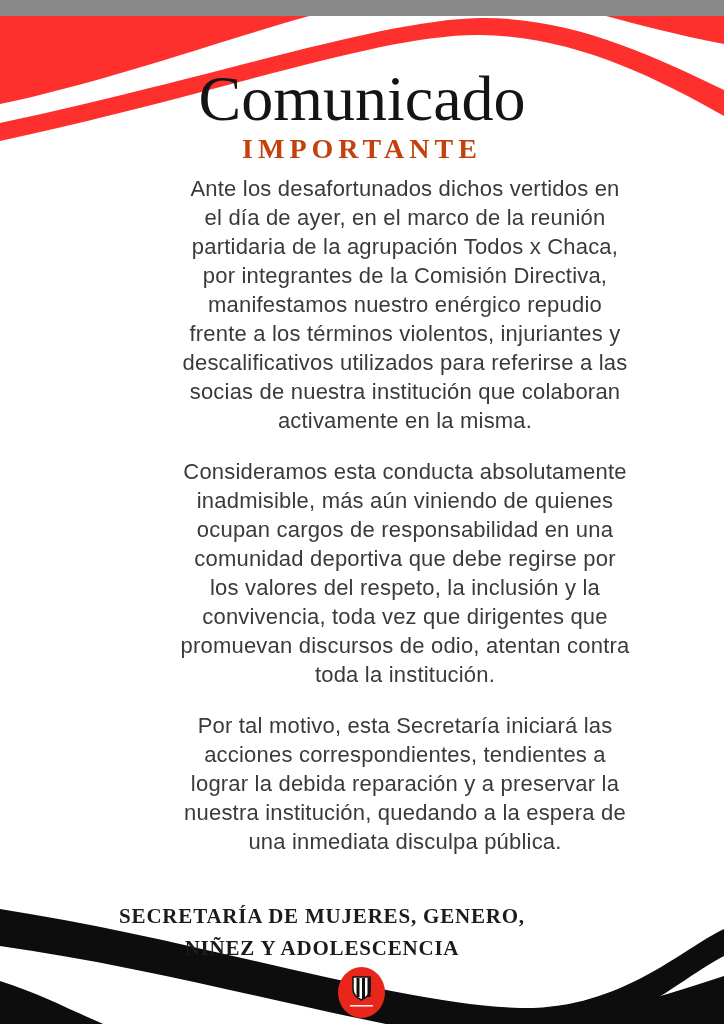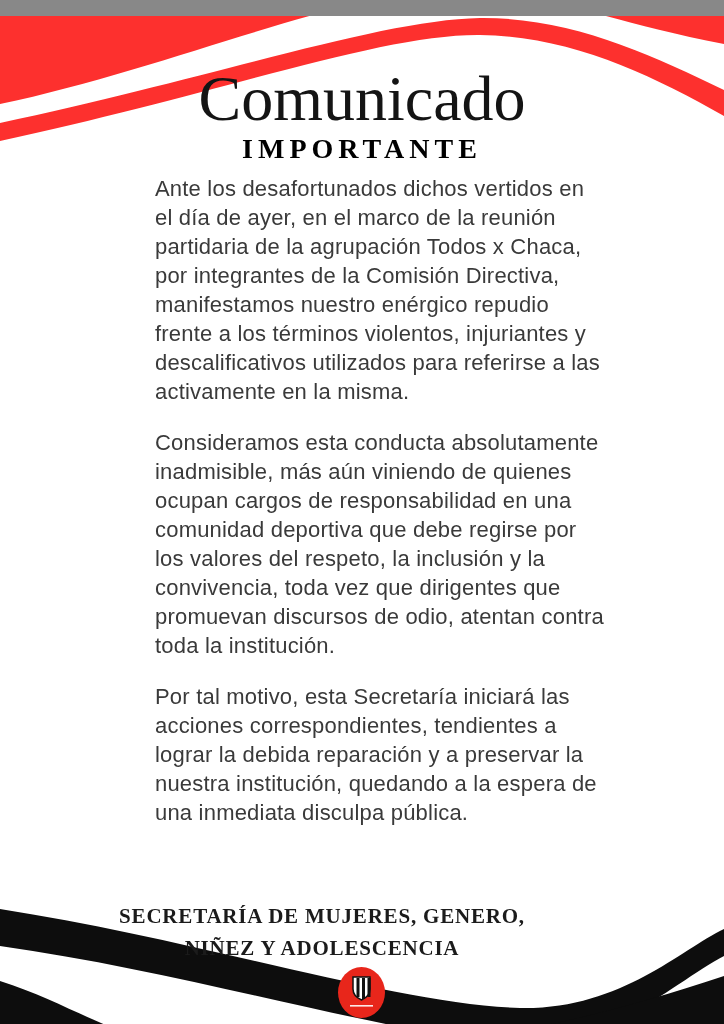--- a/index.html
+++ b/index.html
@@ -58,32 +58,33 @@
 
 <div class="page">
 
   <svg class="wave-svg wave-top" width="724" height="150" viewBox="0 0 724 150" preserveAspectRatio="none">
     <path class="fill-red" d="M0,0 H724 V28 C590,2 540,-28 450,-26 C340,-24 170,52 0,88 Z" fill="#fd302e"></path>
     <path class="fill-red" d="M0,107 C220,60 380,4 480,2 C570,1 650,38 724,74 L724,100 C650,58 570,20 480,19 C380,18 220,78 0,125 Z" fill="#fd302e"></path>
   </svg>
 
   <div class="header">
     <div class="doc-title" style="color: rgb(20, 20, 20);">Comunicado</div>
-    <div class="doc-subtitle" style="color: #000000;">IMPORTANTE</div>
+    <div class="doc-subtitle" style="color: #c2410c;">IMPORTANTE</div>
   </div>
 
-  <div class="body-text" style="color: rgb(58, 58, 58);">
+  <div class="body-text" style="color: rgb(58, 58, 58); text-align: center;">
       <div class="paragraph">
         <div class="text-line">Ante los desafortunados dichos vertidos en</div>
         <div class="text-line">el día de ayer, en el marco de la reunión</div>
         <div class="text-line">partidaria de la agrupación Todos x Chaca,</div>
         <div class="text-line">por integrantes de la Comisión Directiva,</div>
         <div class="text-line">manifestamos nuestro enérgico repudio</div>
         <div class="text-line">frente a los términos violentos, injuriantes y</div>
         <div class="text-line">descalificativos utilizados para referirse a las</div>
+        <div class="text-line">socias de nuestra institución que colaboran</div>
         <div class="text-line">activamente en la misma.</div>
       </div>
       <div class="paragraph">
         <div class="text-line">Consideramos esta conducta absolutamente</div>
         <div class="text-line">inadmisible, más aún viniendo de quienes</div>
         <div class="text-line">ocupan cargos de responsabilidad en una</div>
         <div class="text-line">comunidad deportiva que debe regirse por</div>
         <div class="text-line">los valores del respeto, la inclusión y la</div>
         <div class="text-line">convivencia, toda vez que dirigentes que</div>
         <div class="text-line">promuevan discursos de odio, atentan contra</div>

